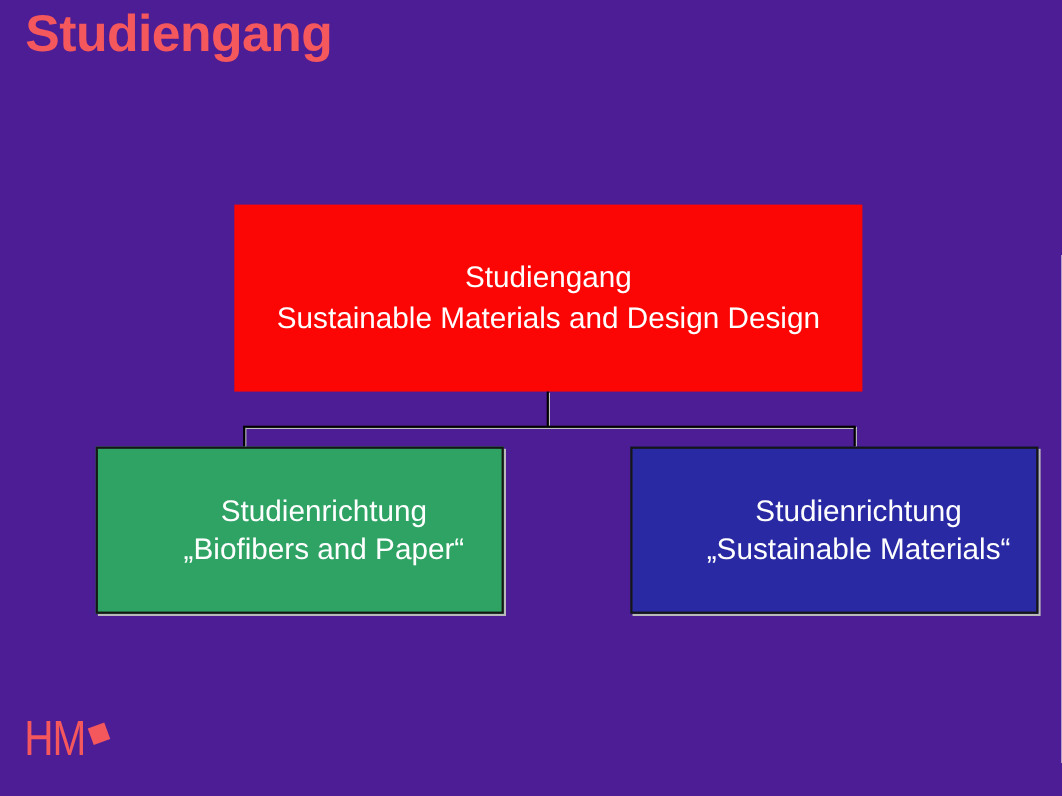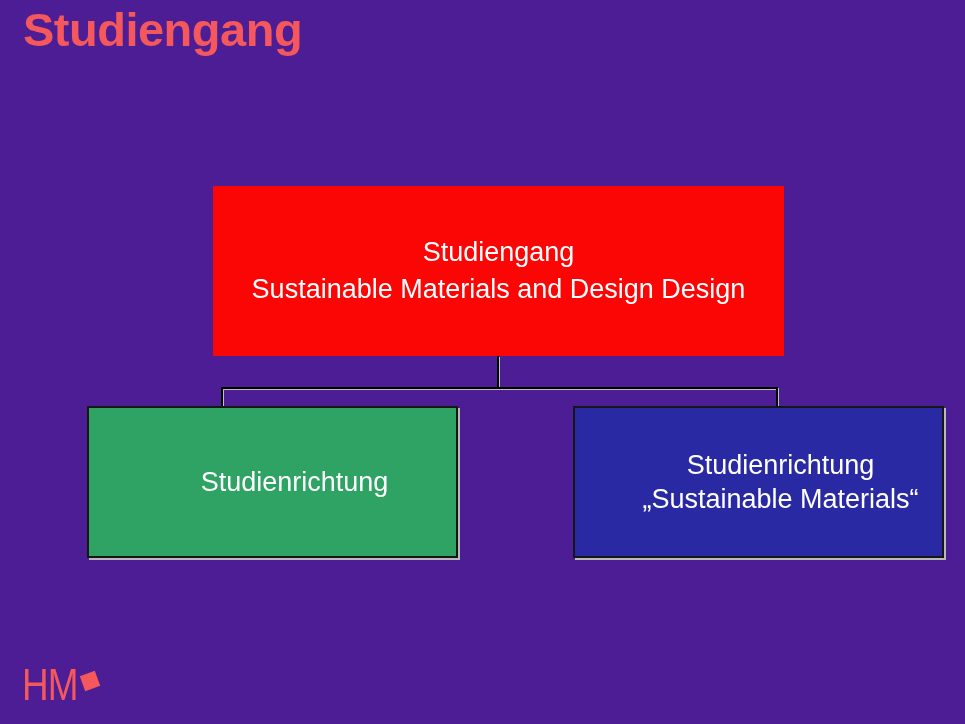--- a/index.html
+++ b/index.html
@@ -80,21 +80,21 @@
   }
   .conn-stem       { left: 497px; top: 356px; width: 2px; height: 32px; }
   .conn-horizontal { left: 221px; top: 387px; width: 557px; height: 2px; }
   .conn-drop-left  { left: 221px; top: 388px; width: 2px; height: 18px; }
   .conn-drop-right { left: 776px; top: 388px; width: 2px; height: 18px; }
 
   
   .logo {
     position: absolute;
     left: 22px;
-    top: 662px;
+    top: 648px;
     display: flex;
     align-items: flex-start;
   }
   .logo-text {
     font-size: 45px;
     font-weight: 400;
     line-height: 45px;
     letter-spacing: -1px;
     transform: scaleX(0.82);
     transform-origin: left top;
@@ -123,20 +123,21 @@
     <div class="box-line">Sustainable Materials and Design Design</div>
   </div>
 
   <div class="connector conn-stem"></div>
   <div class="connector conn-horizontal"></div>
   <div class="connector conn-drop-left"></div>
   <div class="connector conn-drop-right"></div>
 
   <div class="org-box child-box left" style="background-color: rgb(46, 163, 100);">
     <div class="box-line">Studienrichtung</div>
+    <div class="box-line">„Biofibers and Paper“</div>
   </div>
 
   <div class="org-box child-box right" style="background-color: rgb(41, 41, 163);">
     <div class="box-line">Studienrichtung</div>
     <div class="box-line">„Sustainable Materials“</div>
   </div>
 
   <div class="logo">
     <div class="logo-text" style="color: rgb(244, 87, 92);">HM</div>
     <div class="logo-flag" style="background-color: rgb(244, 87, 92);"></div>

